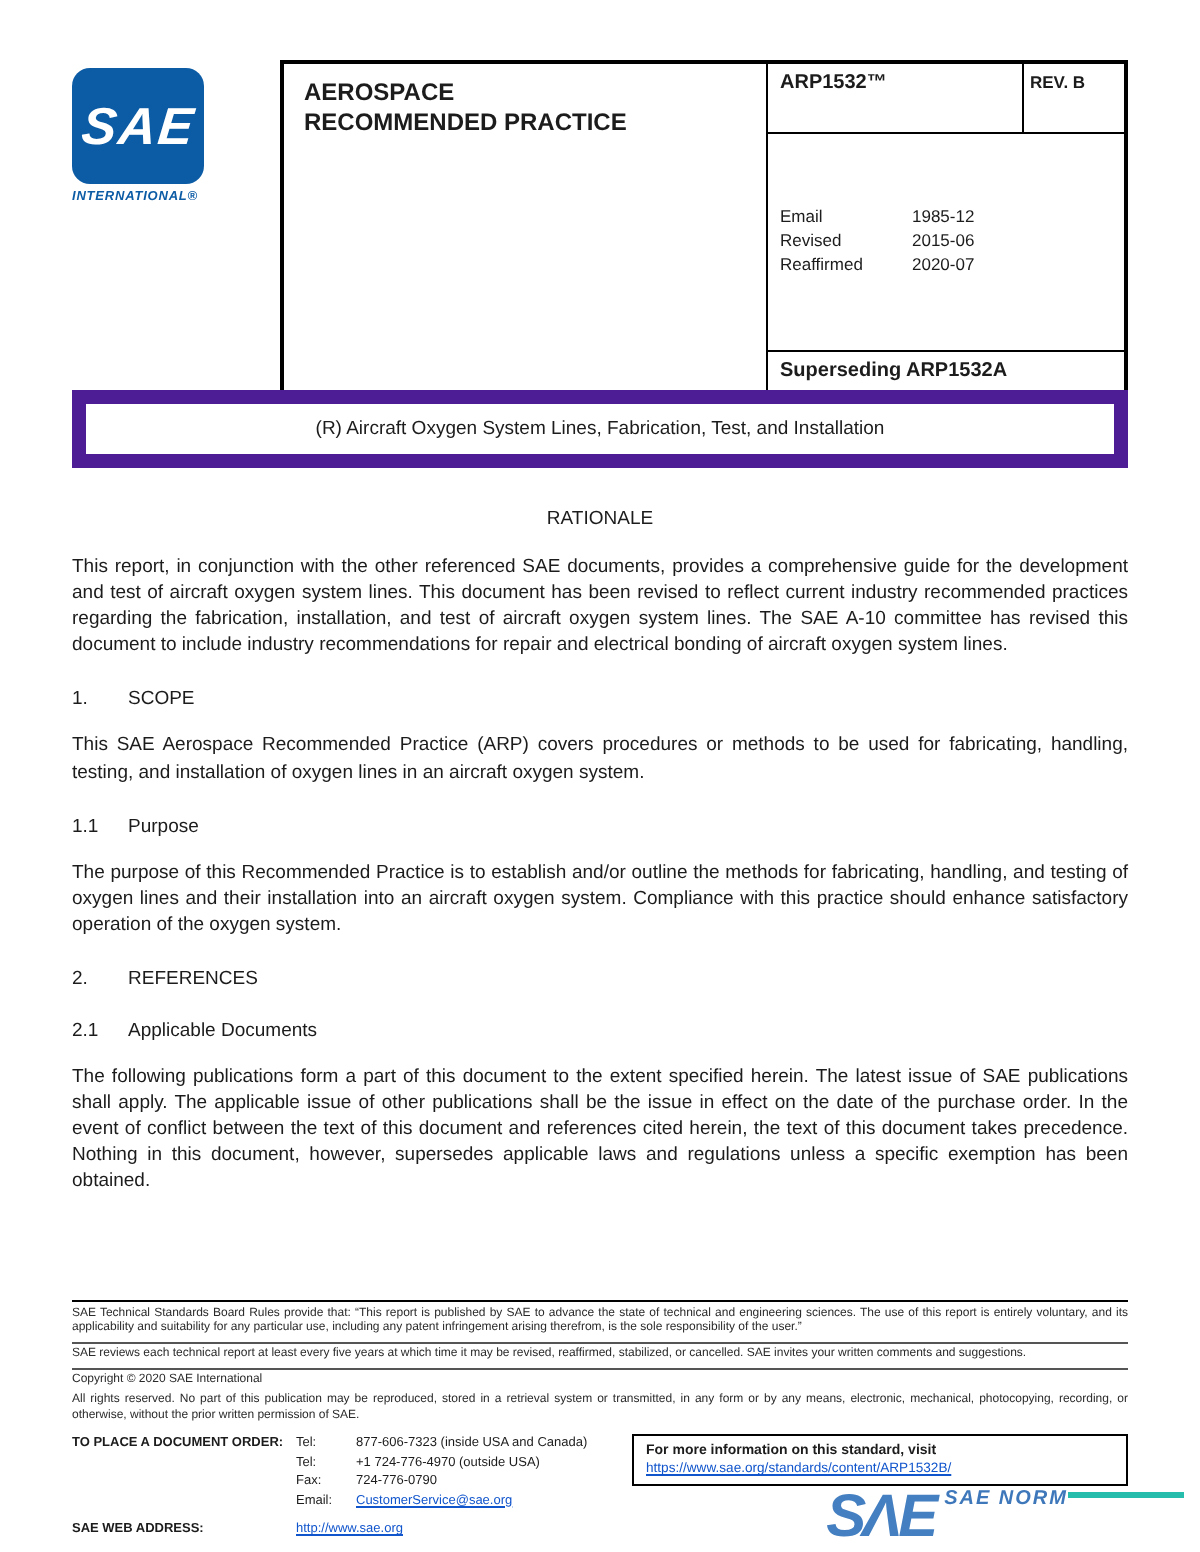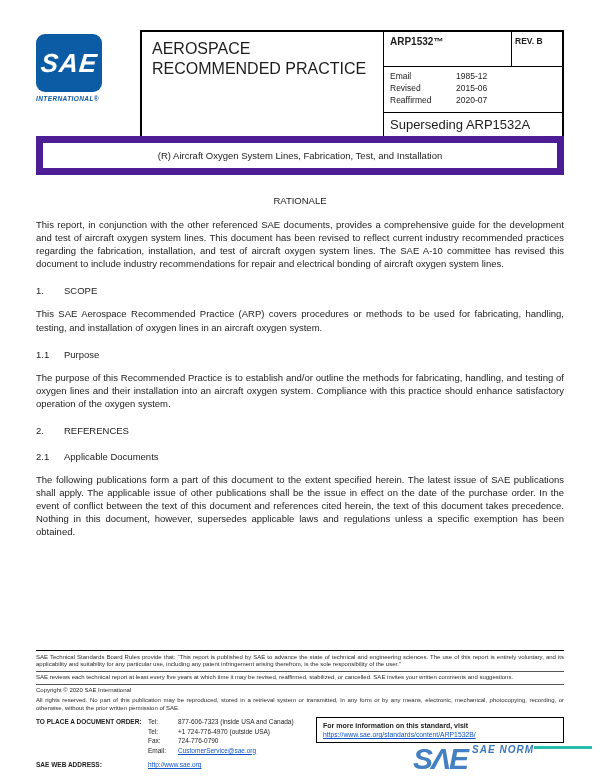--- a/index.html
+++ b/index.html
@@ -17,29 +17,29 @@
     width:66px; height:58px; background:#0b5ba5; border-radius:9px;
     display:flex; align-items:center; justify-content:center;
   }
   .sae-logo .glyph {
     color:#ffffff; font-weight:bold; font-style:italic; font-size:26px;
     letter-spacing:1px; transform:skewX(-6deg);
   }
   .logo-sub { color:#0b5ba5; font-size:6.5px; font-weight:bold; font-style:italic; letter-spacing:0.4px; margin-top:3px; }
 
   .header-table { flex:1; border:2px solid #000; border-bottom:none; display:flex; min-height:104px; }
-  .ht-left { flex:1; border-right:1.5px solid #000; padding:7px 10px; font-weight:normal; font-size:16px; line-height:1.25; }
-  .ht-right { width:178px; display:flex; flex-direction:column; }
+  .ht-left { flex:1; border-right:1.5px solid #000; padding:7px 10px; font-weight:bold; font-size:12px; line-height:1.25; }
+  .ht-right { width:178px; display:flex; flex-direction:column;gap:32px; }
   .ht-row1 { display:flex; border-bottom:1.5px solid #000; min-height:34px; }
   .ht-num { flex:1; font-weight:bold; font-size:10px; padding:4px 6px; border-right:1.5px solid #000; }
   .ht-rev { width:44px; font-weight:bold; font-size:8.5px; padding:4px 3px; }
   .ht-dates { flex:1; padding:4px 6px; font-size:8.5px; }
   .date-row { display:flex; margin-bottom:2px; }
   .date-label { width:66px; }
-  .ht-superseding { border-top:1.5px solid #000; padding:4px 6px; font-size:13px; font-weight:normal; }
+  .ht-superseding { border-top:1.5px solid #000; padding:4px 6px; font-size:10px; font-weight:bold; }
 
   .doc-title-row {
     border:7px solid #4c1d95; text-align:center; font-size:9.5px;
     padding:7px 8px;
   }
 
   
   .rationale-heading { text-align:center; font-size:9.5px; margin:20px 0 12px; }
   p.body { font-size:9.5px; line-height:1.38; text-align:justify; margin:0 0 11px; }
   .sec-heading { font-size:9.5px; margin:15px 0 11px; }

